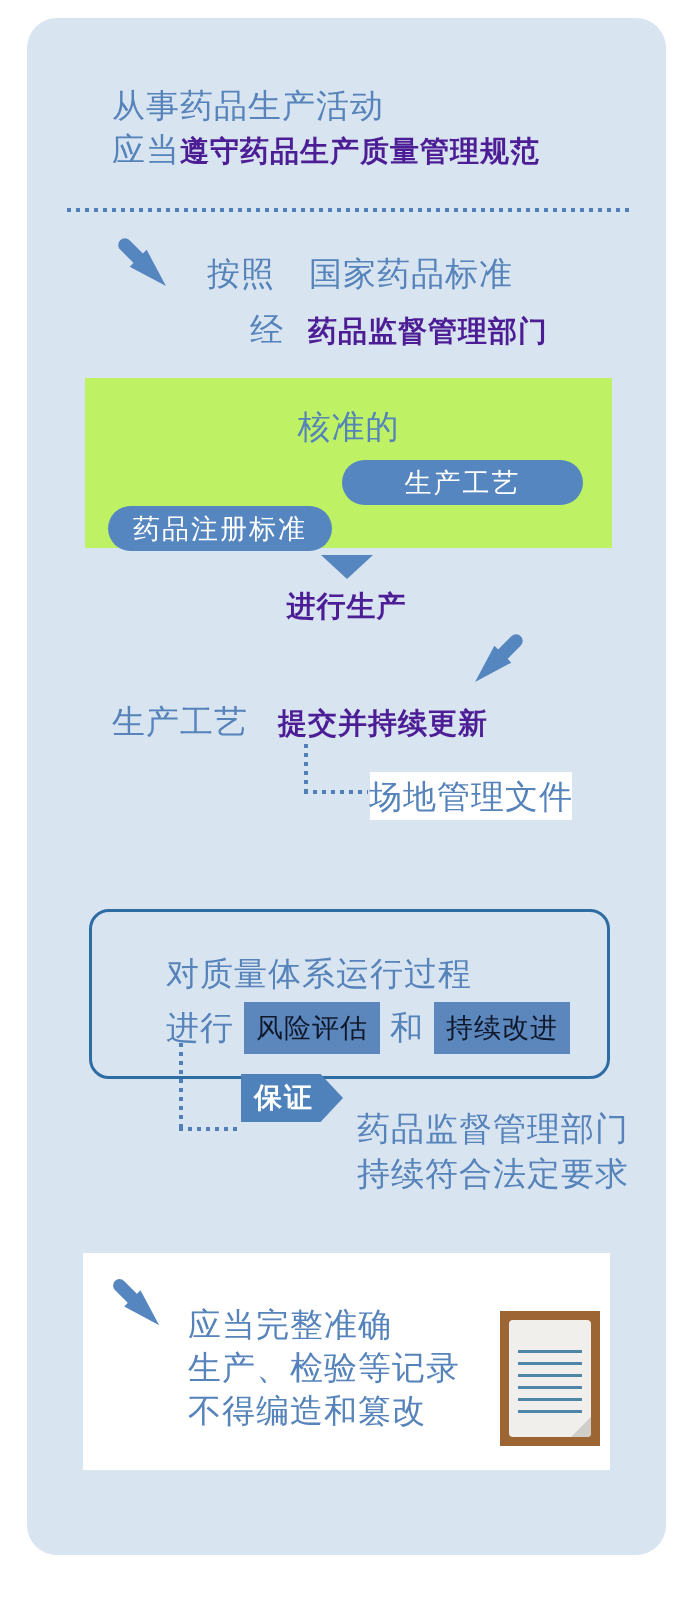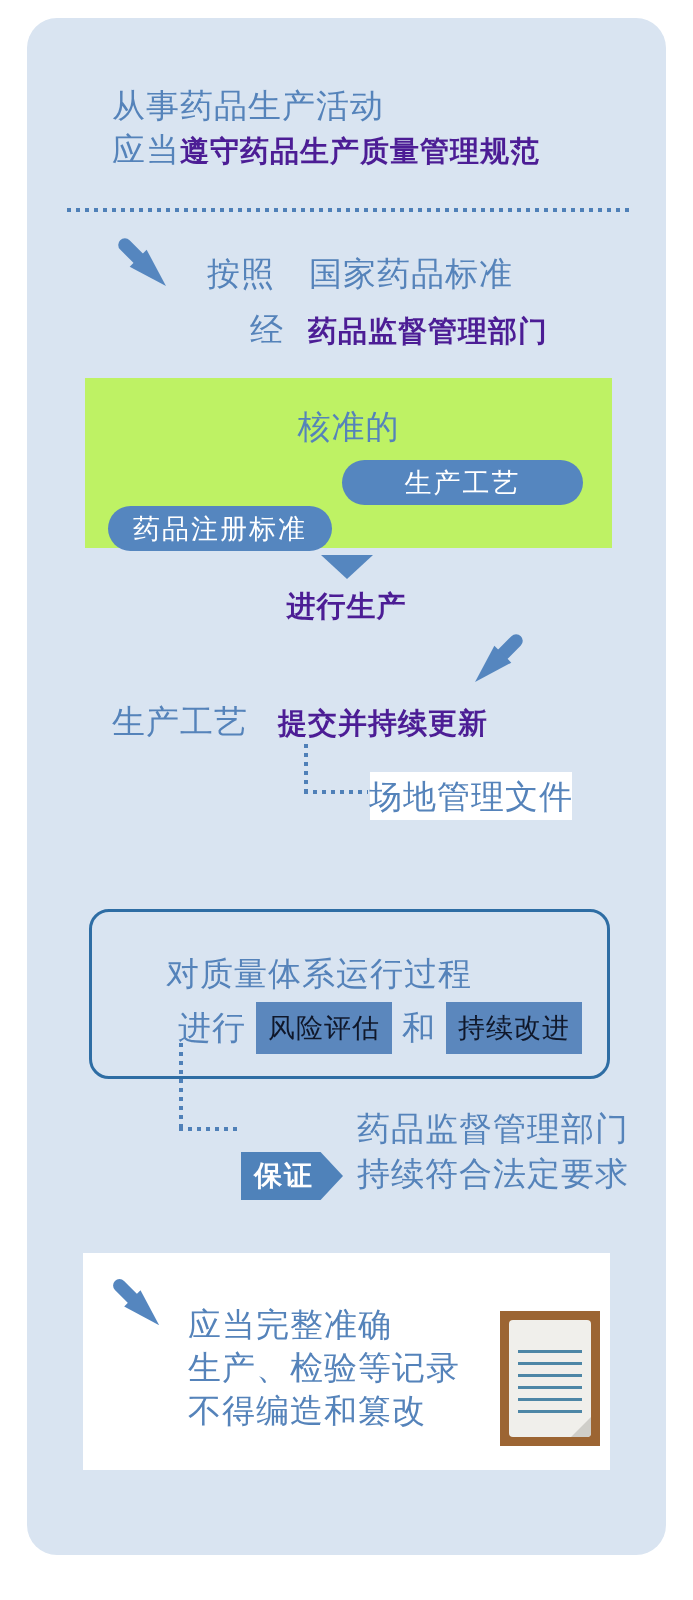--- a/index.html
+++ b/index.html
@@ -69,32 +69,32 @@
     left:343px; top:754px; width:202px; height:48px; background:#ffffff;
     display:flex; align-items:flex-end; justify-content:center;
   }
 
   
   .quality-box {
     left:62px; top:855px; width:521px; height:170px;
     border:3px solid #2e6da4; border-radius:20px;margin-top:36px;
   }
   .q-line1 { left:74px; top:40px; position:absolute; }
-  .q-line2 { left:86px; top:90px; position:absolute; display:flex; align-items:center; }
+  .q-line2 { left:74px; top:90px; position:absolute; display:flex; align-items:center; }
   .chip {
     background:#5b87bd; color:#0f172a; font-size:27px; letter-spacing:1px;
     padding:8px 12px; margin:0 10px; white-space:nowrap;text-align:right;
   }
   .chip:first-of-type { margin-left:16px; }
 
   .conn2-v { left:152px; top:1025px; height:86px; }
   .conn2-h { left:152px; top:1109px; width:62px; }
 
   .ensure-badge {
-    left:214px; top:1134px; width:102px; height:48px; background:#4f82ba;
+    left:214px; top:1056px; width:102px; height:48px; background:#4f82ba;
     clip-path:polygon(0 0,78% 0,100% 50%,78% 100%,0 100%);
     color:#ffffff; font-size:28px; font-weight:bold; letter-spacing:2px;
     display:flex; align-items:center; justify-content:center; padding-right:16px;
   }
   .ensure-text { left:330px; top:1088px; line-height:45px; }
 
   
   .records-box { left:56px; top:1235px; width:527px; height:217px; background:#ffffff; }
   .records-arrow { left:25px; top:22px; position:absolute; }
   .records-text { left:105px; top:50px; position:absolute; line-height:43px; }

